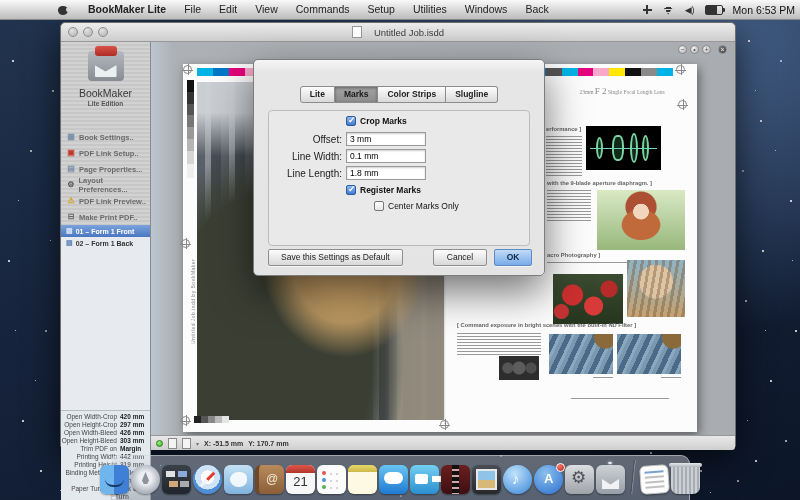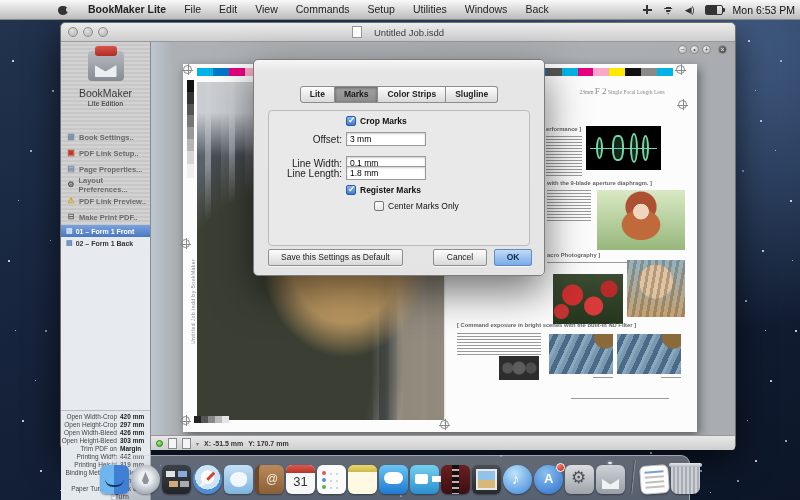--- a/index.html
+++ b/index.html
@@ -517,21 +517,21 @@
 
     <div class="drow" style="top:56px;">
       <span class="dlabel"></span>
       <span class="mcb" data-checked="true"></span>
       <span class="cblab">Crop Marks</span>
     </div>
     <div class="drow" style="top:72px;">
       <span class="dlabel">Offset:</span>
       <input class="dfield" value="3 mm" style="">
     </div>
-    <div class="drow" style="top:96px;">
+    <div class="drow" style="top:89px;">
       <span class="dlabel">Line Width:</span>
       <input class="dfield" value="0.1 mm" style="">
     </div>
     <div class="drow" style="top:106px;">
       <span class="dlabel">Line Length:</span>
       <input class="dfield" value="1.8 mm" style="">
     </div>
     <div class="drow" style="top:141px;padding-left:28px;">
       <span class="dlabel"></span>
       <span class="mcb" data-checked="false"></span>
@@ -551,21 +551,21 @@
   </div>
 
   <div class="dock">
     <span class="di ic-finder run"></span>
     <span class="di ic-launchpad"></span>
     <span class="di ic-mission"></span>
     <span class="di ic-safari"></span>
     <span class="di ic-mail"></span>
     <span class="di ic-contacts"></span>
     <span class="di ic-calendar">
-        <span class="cday">31</span>
+        <span class="cday">21</span>
       </span>
     <span class="di ic-reminders"></span>
     <span class="di ic-notes"></span>
     <span class="di ic-messages"></span>
     <span class="di ic-facetime"></span>
     <span class="di ic-imovie"></span>
     <span class="di ic-iphoto"></span>
     <span class="di ic-itunes"></span>
     <span class="di ic-appstore"></span>
     <span class="di ic-sysprefs"></span>

